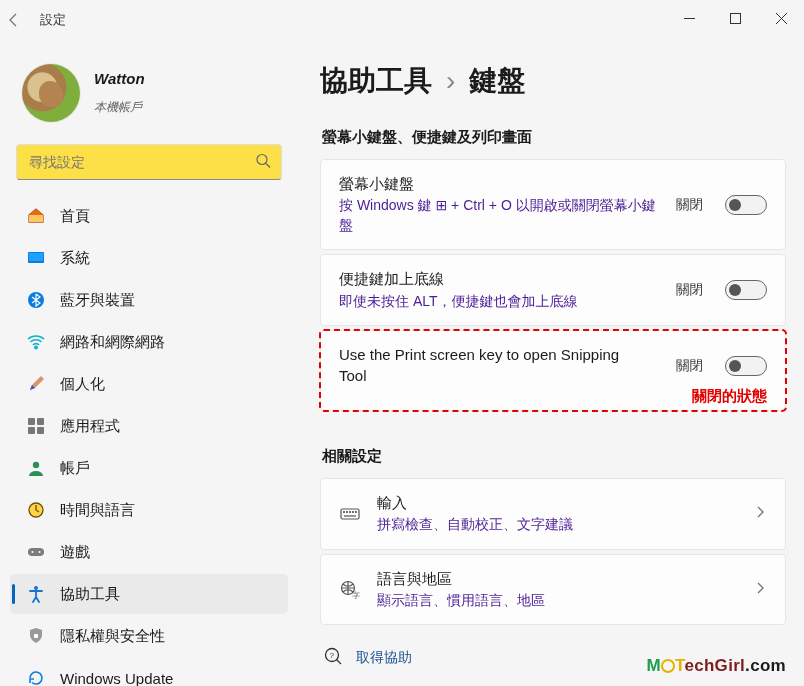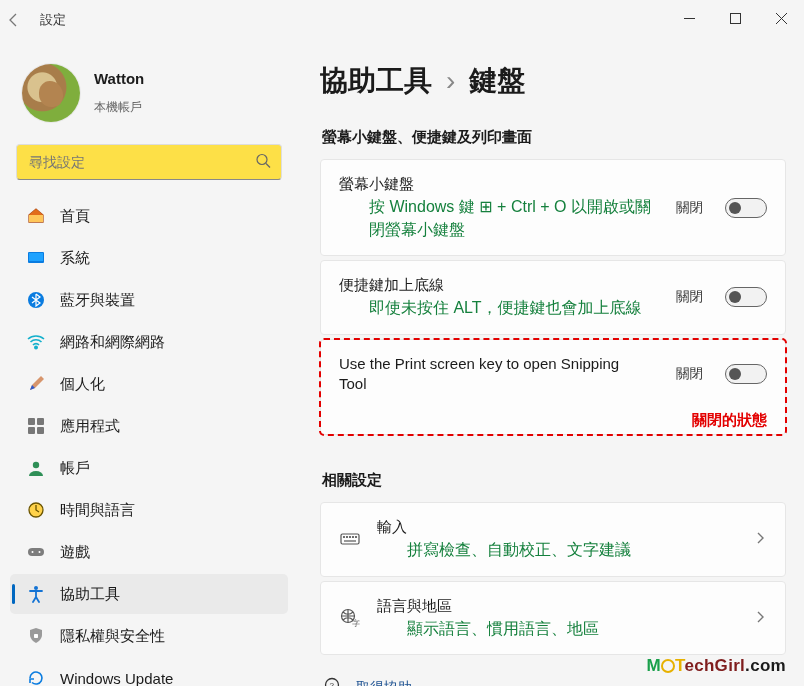--- a/index.html
+++ b/index.html
@@ -49,20 +49,21 @@
   .sidebar {
     width: 294px;
     padding: 10px 6px 0 10px;
     overflow-y: auto;
   }
   .profile {
     display: flex;
     align-items: center;
     gap: 14px;
     padding: 14px 10px 20px 12px;
+    font-style: italic;
   }
   .avatar {
     width: 58px; height: 58px;
     border-radius: 50%;
     background: radial-gradient(circle at 35% 40%, #d9c28e 28%, #a87d4a 30% 46%, #7fae3d 48%);
     box-shadow: 0 0 0 1px rgba(0,0,0,.05);
     overflow: hidden;
     position: relative;
   }
   .avatar::after{
@@ -139,21 +140,21 @@
     border:1px solid #e6e6e6;
     border-radius:4px;
     padding:14px 18px;
     display:flex;
     align-items:center;
     gap:16px;
     margin-bottom:4px;
   }
   .card .ctext{flex:1;}
   .card .ctitle{font-size:15px; line-height:1.35;}
-  .card .csub{font-size:16px; color:#15803d; margin-top:2px; line-height:1.4;margin-left:30px;}
+  .card .csub{font-size:14px; color:#4c1d95; margin-top:2px; line-height:1.4;}
   .state-lbl{font-size:13.5px; color:#333; margin-right:6px;}
   .toggle{
     width:42px;height:20px;border-radius:10px;
     border:1.2px solid #666;
     position:relative;
     background:#f2f2f2;
   }
   .toggle .knob{
     position:absolute; left:3px; top:50%; transform:translateY(-50%);
     width:12px; height:12px; border-radius:50%;
@@ -378,21 +379,21 @@
       <div class="ctext">
         <div class="ctitle">便捷鍵加上底線</div>
         <div class="csub">即使未按住 ALT，便捷鍵也會加上底線</div>
       </div>
       <span class="state-lbl">關閉</span>
       <div class="toggle">
           <div class="knob"></div>
         </div>
     </div>
 
-    <div class="card highlight" style="padding-bottom:40px">
+    <div class="card highlight" style="padding-bottom:24px">
       <div class="ctext">
         <div class="ctitle" style="max-width:300px">Use the Print screen key to open Snipping Tool</div>
       </div>
       <span class="state-lbl">關閉</span>
       <div class="toggle">
           <div class="knob"></div>
         </div>
       <div class="highlight-note">關閉的狀態</div>
     </div>
 

